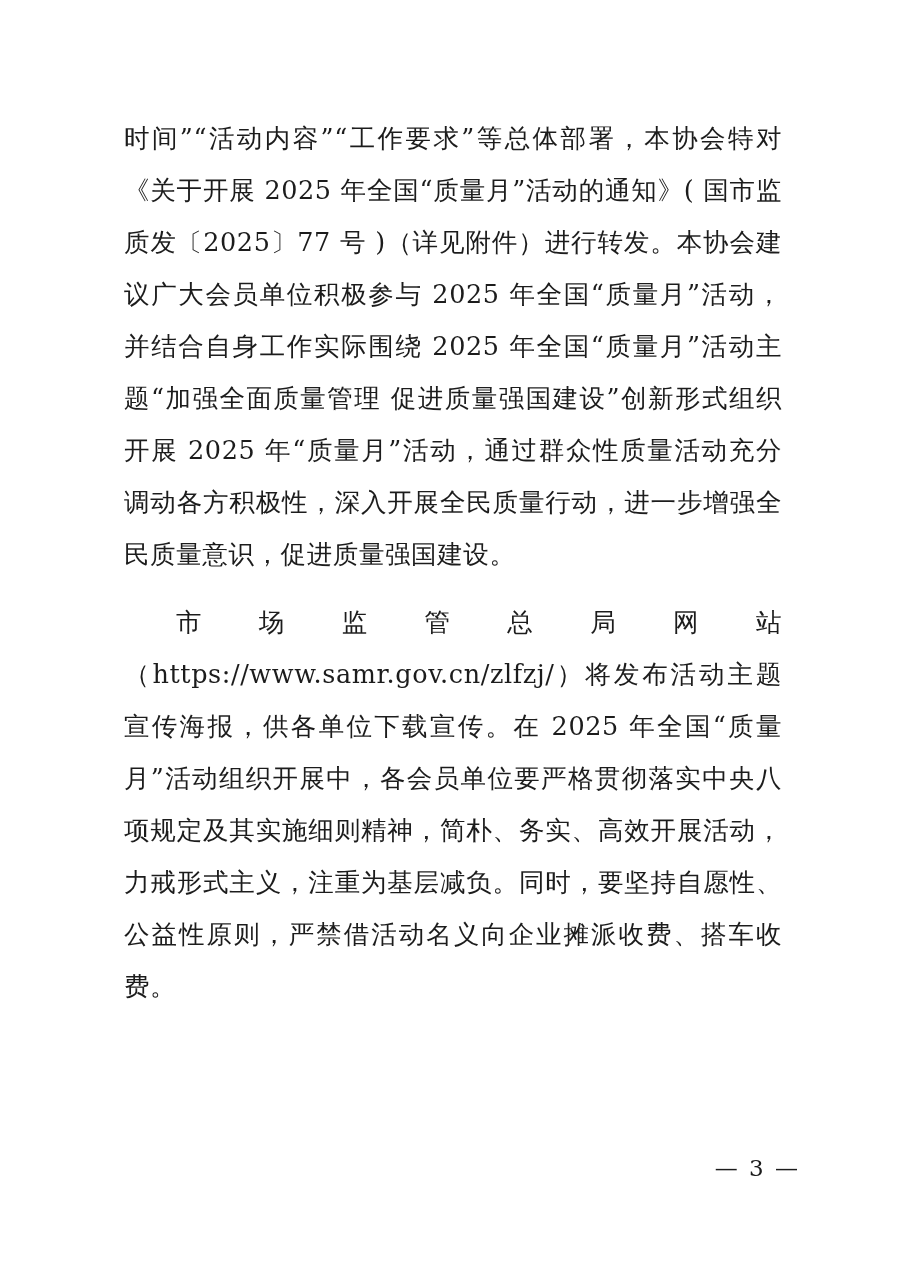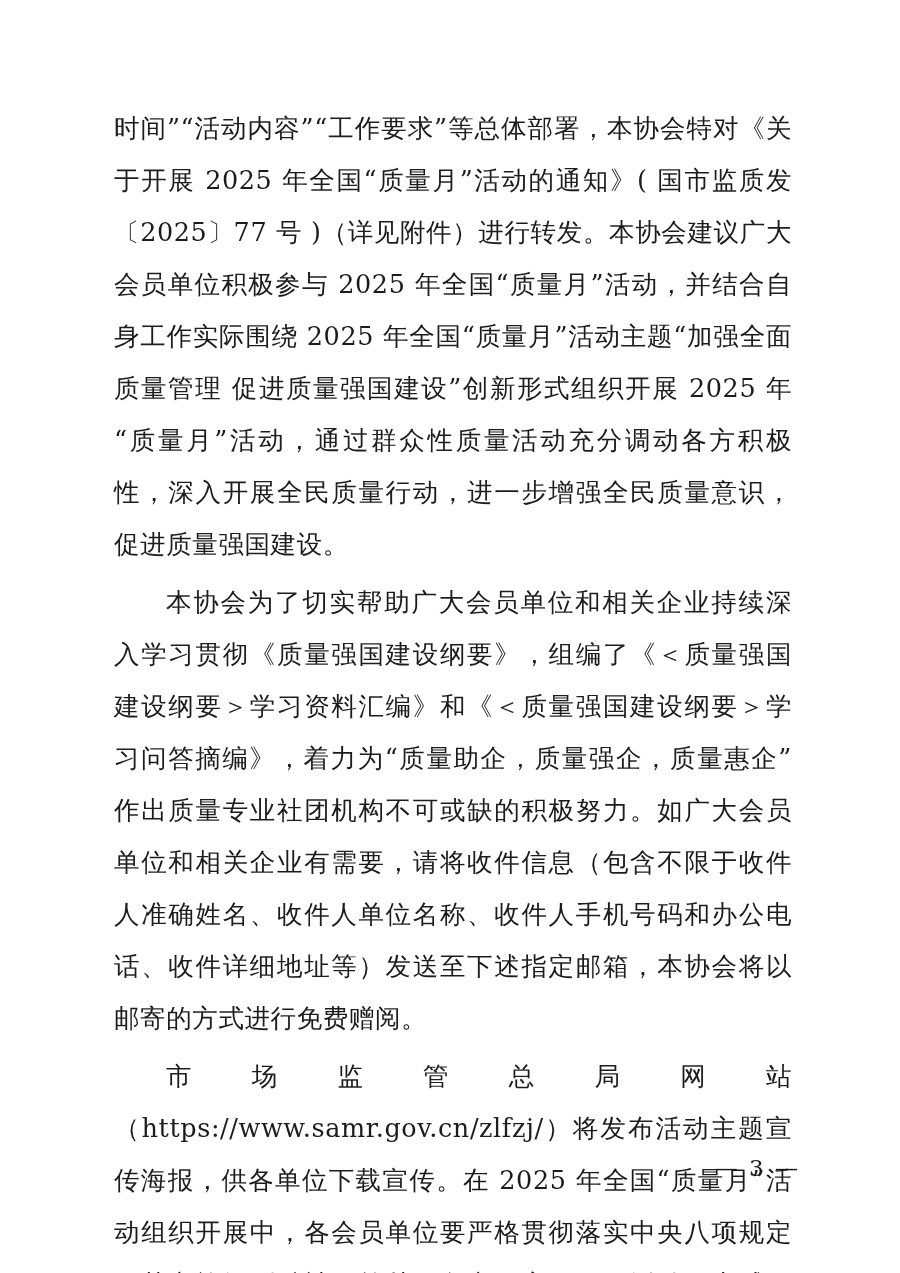--- a/index.html
+++ b/index.html
@@ -25,21 +25,21 @@
     width: 690px;
   }
   .para {
     font-family: "DejaVu Serif", serif;
     font-size: 25.5px;
     line-height: 52px;
     color: #1c1c1c;
     text-align: justify;
     text-justify: inter-ideograph;
     letter-spacing: 0.6px;
-    margin: 6px;
+    margin: 16px;
     padding: 0;
   }
   .para + .para {
     margin-top: 6px;
   }
   .indent {
     text-indent: 52px;
   }
   .page-number {
     position: absolute;
@@ -50,17 +50,16 @@
     color: #1c1c1c;
     letter-spacing: 2px;
   }
 </style>
 </head>
 <body>
 
 <div class="page">
   <div class="content">
     <p class="para">时间”“活动内容”“工作要求”等总体部署，本协会特对《关于开展 2025 年全国“质量月”活动的通知》( 国市监质发〔2025〕77 号 )（详见附件）进行转发。本协会建议广大会员单位积极参与 2025 年全国“质量月”活动，并结合自身工作实际围绕 2025 年全国“质量月”活动主题“加强全面质量管理 促进质量强国建设”创新形式组织开展 2025 年“质量月”活动，通过群众性质量活动充分调动各方积极性，深入开展全民质量行动，进一步增强全民质量意识，促进质量强国建设。</p>
-    <p class="para indent">本协会为了切实帮助广大会员单位和相关企业持续深入学习贯彻《质量强国建设纲要》，组编了《＜质量强国建设纲要＞学习资料汇编》和《＜质量强国建设纲要＞学习问答摘编》，着力为“质量助企，质量强企，质量惠企”作出质量专业社团机构不可或缺的积极努力。如广大会员单位和相关企业有需要，请将收件信息（包含不限于收件人准确姓名、收件人单位名称、收件人手机号码和办公电话、收件详细地址等）发送至下述指定邮箱，本协会将以邮寄的方式进行免费赠阅。</p>
     <p class="para indent">市场监管总局网站（https://www.samr.gov.cn/zlfzj/）将发布活动主题宣传海报，供各单位下载宣传。在 2025 年全国“质量月”活动组织开展中，各会员单位要严格贯彻落实中央八项规定及其实施细则精神，简朴、务实、高效开展活动，力戒形式主义，注重为基层减负。同时，要坚持自愿性、公益性原则，严禁借活动名义向企业摊派收费、搭车收费。</p>
   </div>
   <div class="page-number">— 3 —</div>
 </div>
 
 </body></html>

